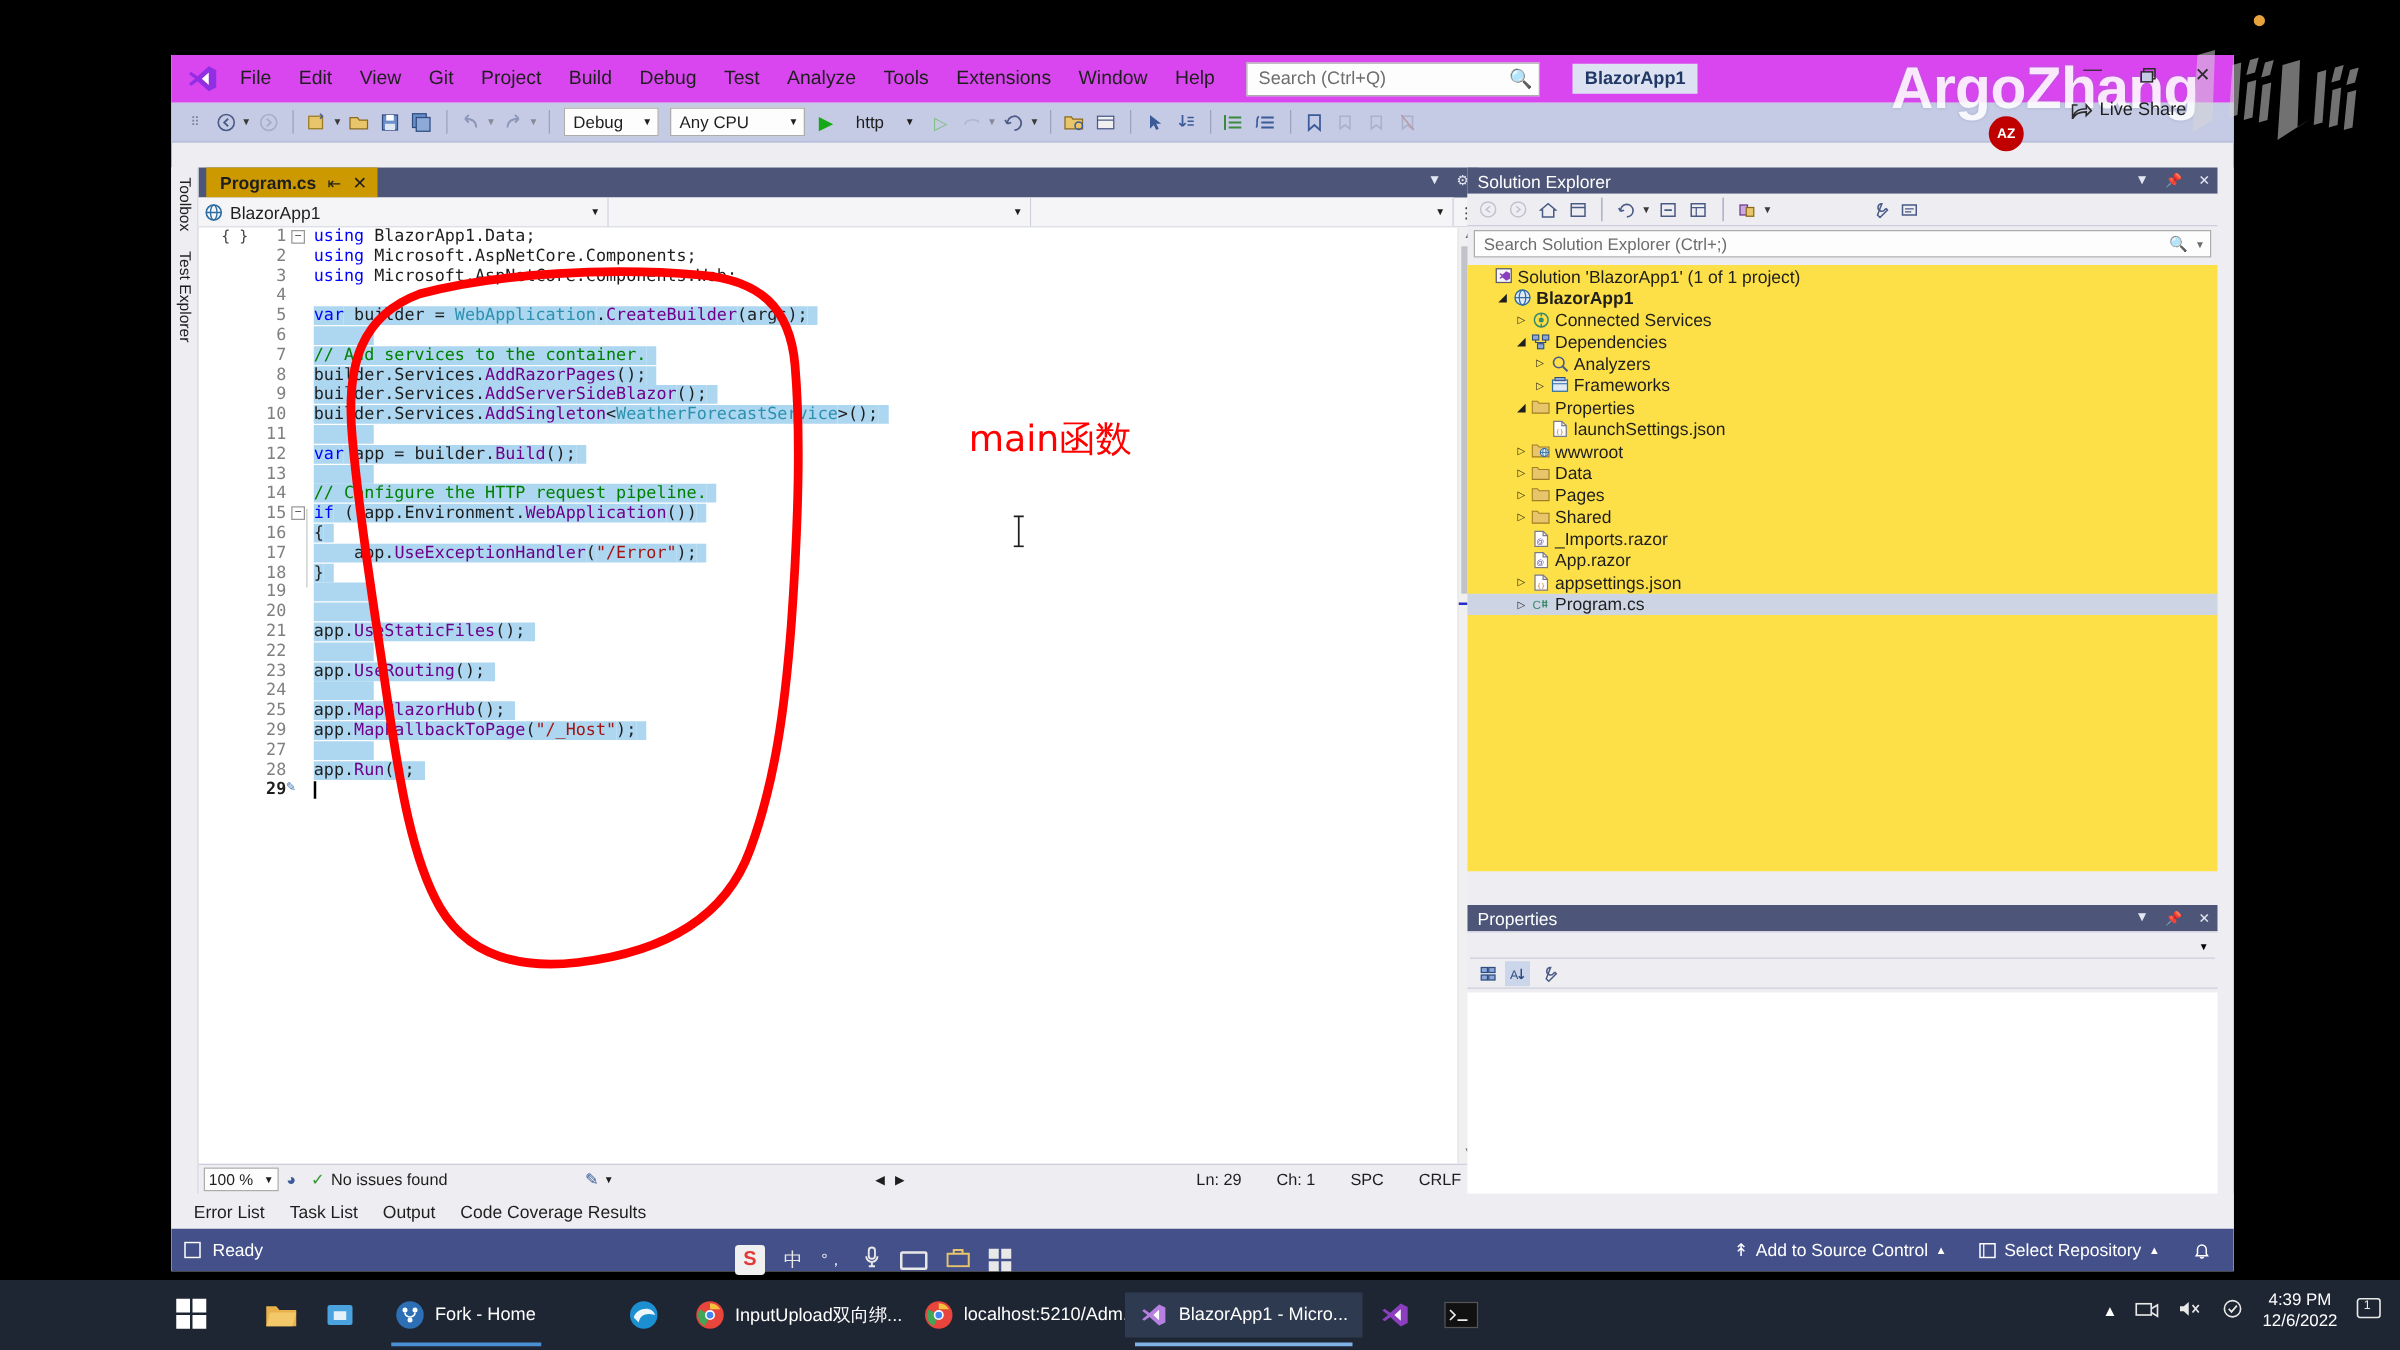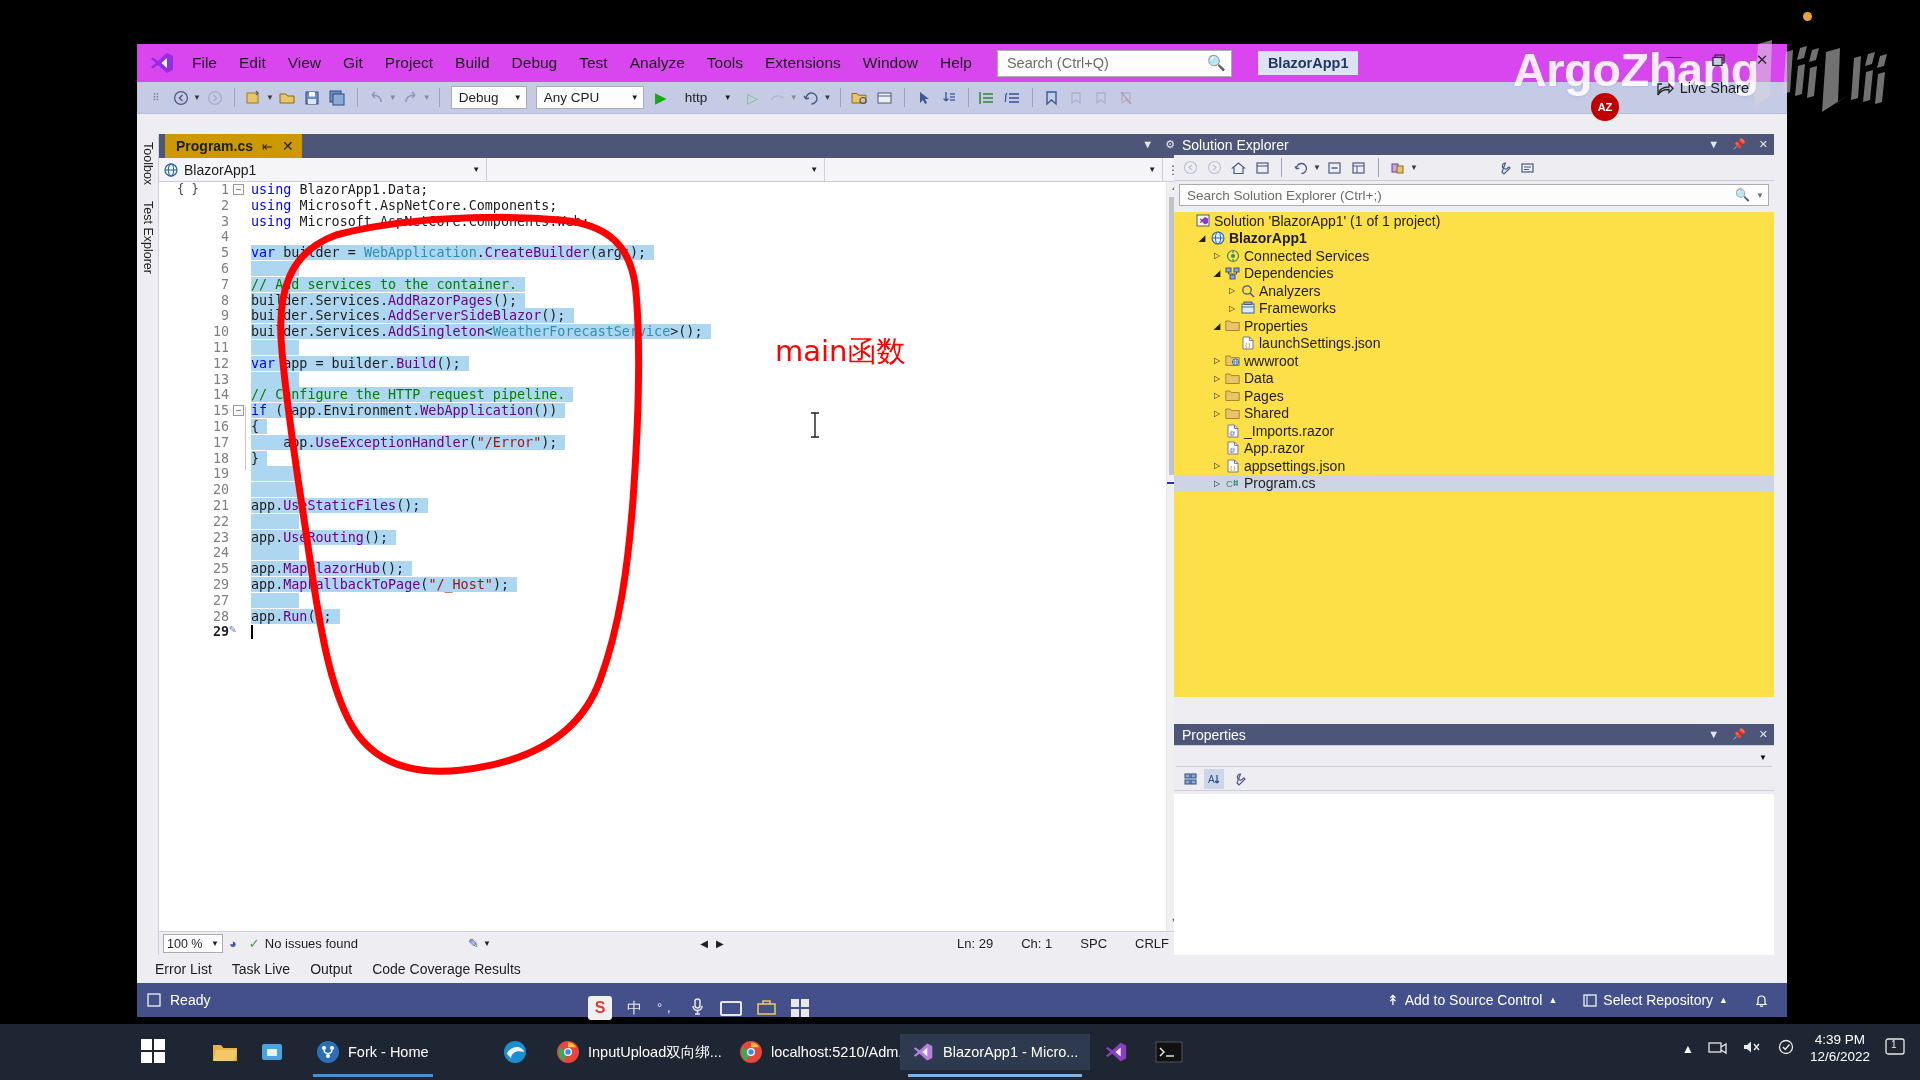--- a/index.html
+++ b/index.html
@@ -845,21 +845,21 @@
                   <path d="M9.5 2 a3 3 0 1 0 2.5 4.5 L13 6 l1 1 -6 6 -2 -2 z" fill="none" stroke="#4A5A86" stroke-width="1.2"></path>
                 </svg>
             </span>
           </div>
           <div class="propgrid"></div>
         </div>
       </div>
 
       <div class="bottabs">
         <span>Error List</span>
-        <span>Task Live</span>
+        <span>Task List</span>
         <span>Output</span>
         <span>Code Coverage Results</span>
       </div>
 
       <div class="vsstatus">
         <span class="ready">
           <svg width="14" height="14" viewBox="0 0 14 14">
               <rect x="1" y="1" width="12" height="12" fill="none" stroke="#FFFFFF" stroke-width="1.2"></rect>
             </svg>
           <span>Ready</span>

